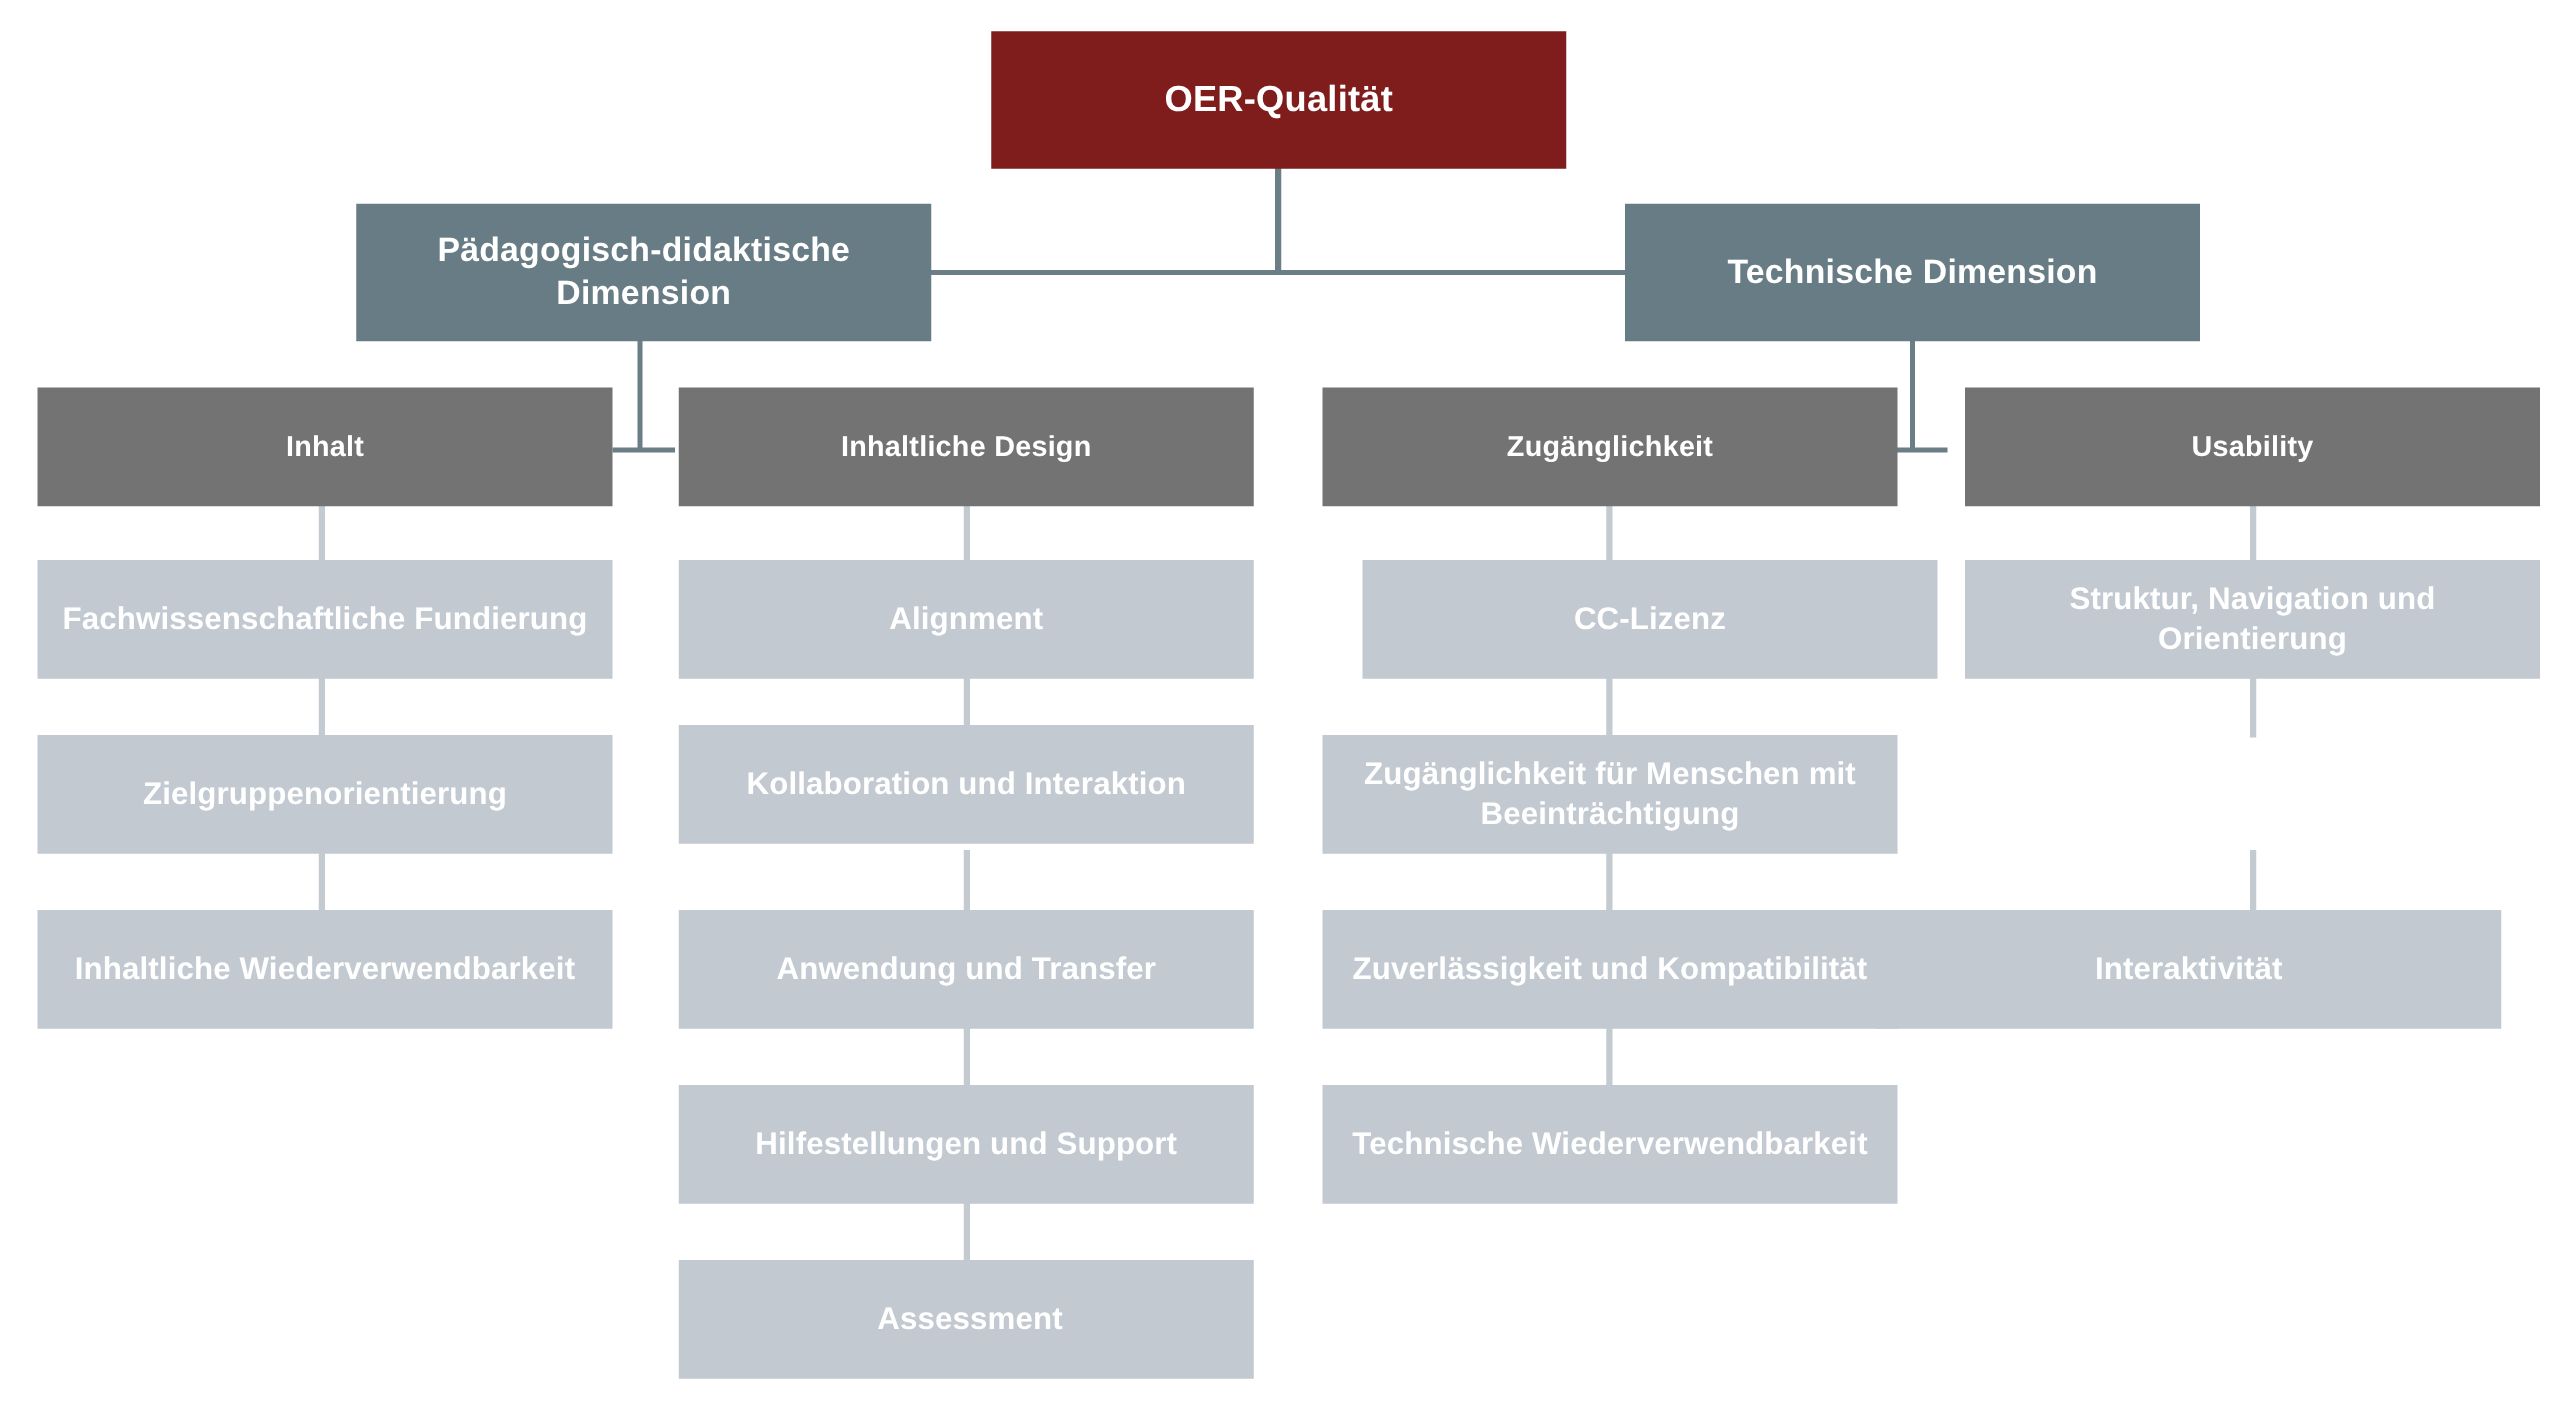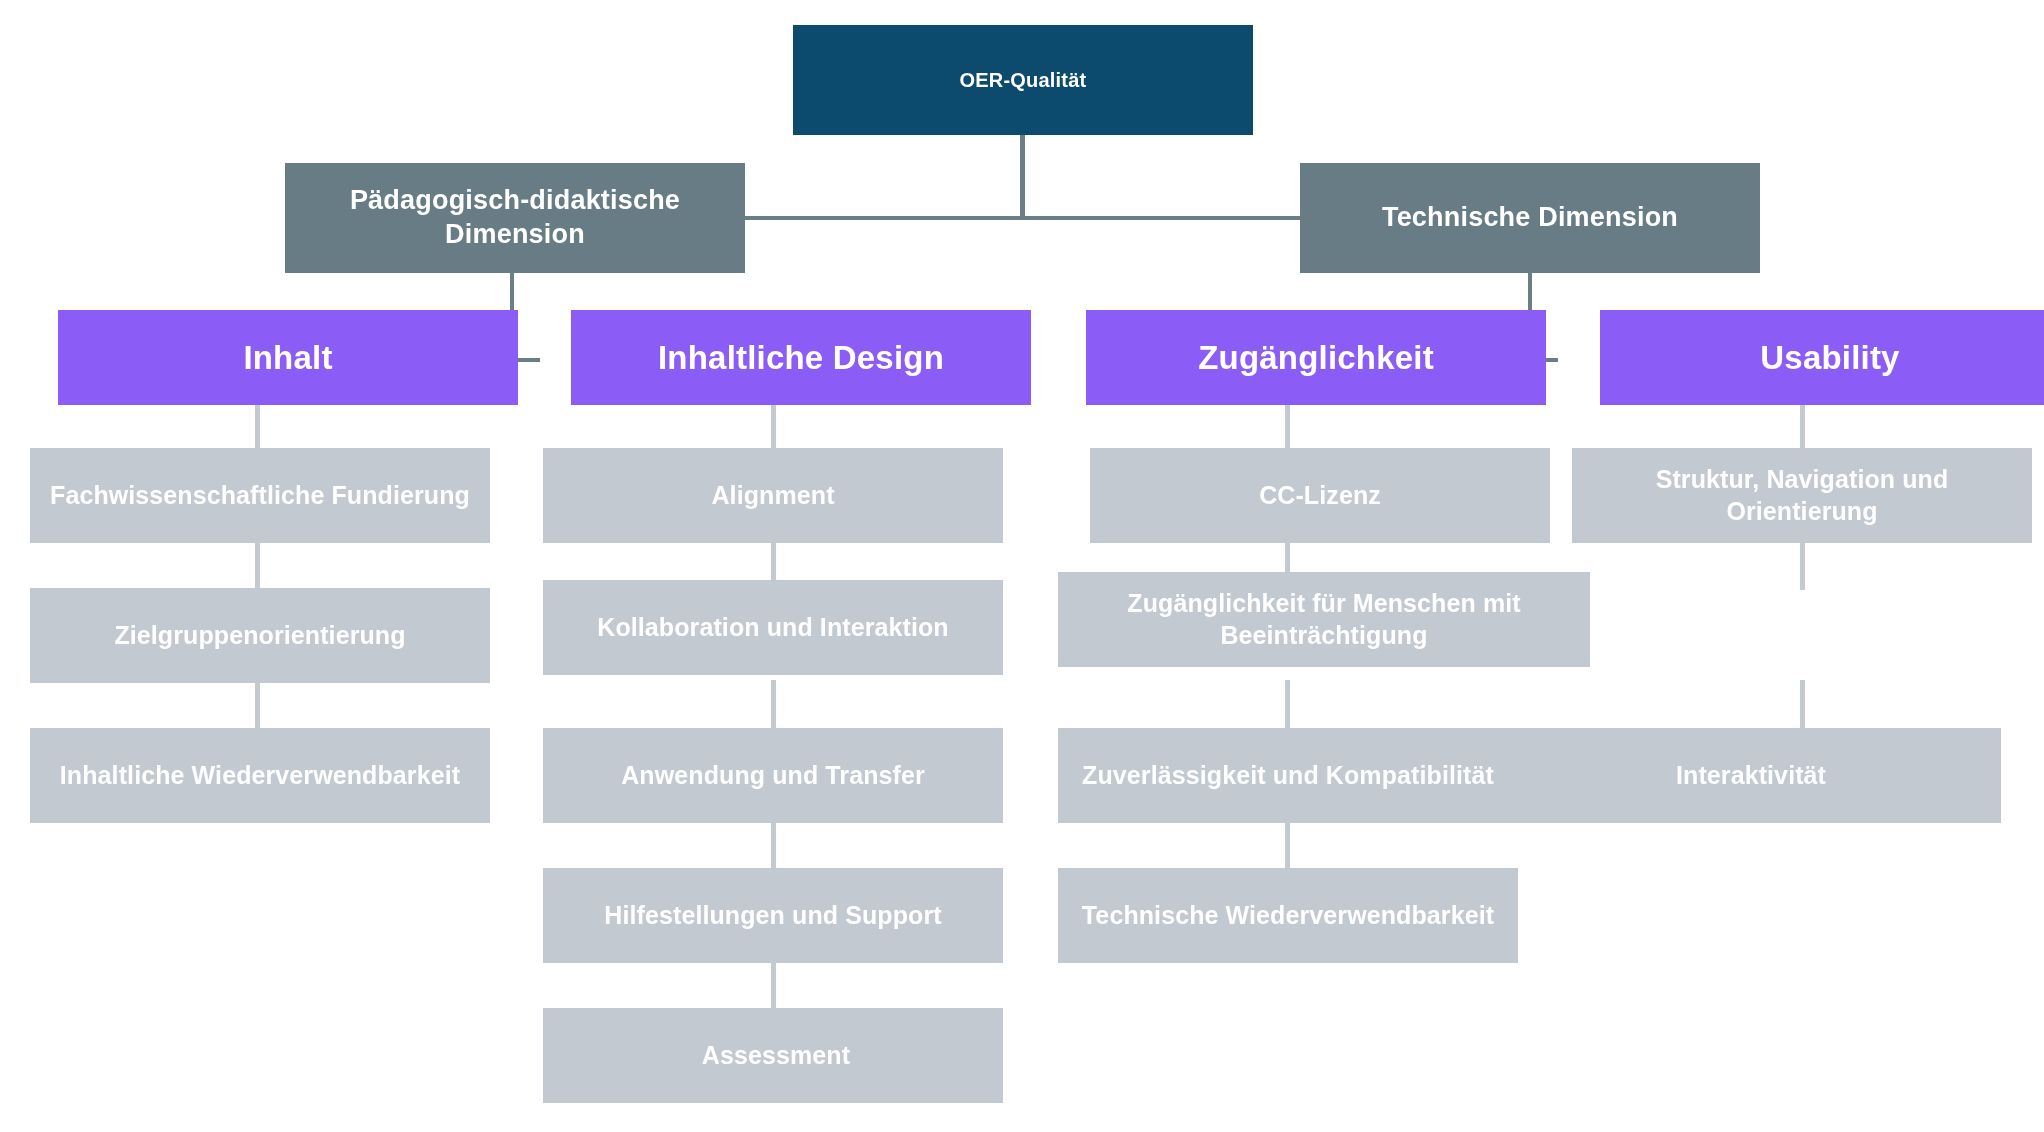--- a/index.html
+++ b/index.html
@@ -17,23 +17,23 @@
     display:flex;
     align-items:center;
     justify-content:center;
     text-align:center;
     color:#ffffff;
     font-weight:bold;
     line-height:1.25;
     padding:4px 10px;
     z-index:3;
   }
-  .lvl1{background:#0c4a6e;font-size:20px;letter-spacing:.2px;}
+  .lvl1{background:#7f1d1d;font-size:29px;letter-spacing:.2px;}
   .lvl2{background:#677c84;font-size:27px;letter-spacing:.2px;}
-  .lvl3{background:#8b5cf6;font-size:33px;letter-spacing:.2px;margin-left:28px;}
+  .lvl3{background:#737373;font-size:23px;letter-spacing:.2px;}
   .lvl4{background:#c2c9d1;font-size:25px;letter-spacing:.1px;}
 
   .line{position:absolute;background:#6b7d85;z-index:1;}
   .line-light{position:absolute;background:#c3cbd1;z-index:1;}
   .vline{width:4px;}
   .hline{height:4px;}
   .vlight{width:5px;}
 </style>
 </head>
 <body>
@@ -76,21 +76,21 @@
   <div class="box lvl4" style="left:543px;top:868px;width:460px;height:95px;">Hilfestellungen und Support</div>
   <div class="box lvl4" style="left:543px;top:1008px;width:460px;height:95px;padding-left:16px;">Assessment</div>
 
   <div class="line-light vlight" style="left:1285px;top:400px;height:50px;"></div>
   <div class="line-light vlight" style="left:1285px;top:540px;height:50px;"></div>
   <div class="line-light vlight" style="left:1285px;top:680px;height:50px;"></div>
   <div class="line-light vlight" style="left:1285px;top:820px;height:50px;"></div>
 
   <div class="box lvl3" style="left:1058px;top:310px;width:460px;height:95px;">Zugänglichkeit</div>
   <div class="box lvl4" style="left:1058px;top:448px;width:460px;height:95px;margin-left:32px;">CC-Lizenz</div>
-  <div class="box lvl4" style="left:1058px;top:572px;width:532px;height:95px;">Zugänglichkeit für Menschen mit Beeinträchtigung</div>
+  <div class="box lvl4" style="left:1058px;top:588px;width:460px;height:95px;">Zugänglichkeit für Menschen mit Beeinträchtigung</div>
   <div class="box lvl4" style="left:1058px;top:728px;width:460px;height:95px;">Zuverlässigkeit und Kompatibilität</div>
   <div class="box lvl4" style="left:1058px;top:868px;width:460px;height:95px;">Technische Wiederverwendbarkeit</div>
 
   <div class="line-light vlight" style="left:1800px;top:400px;height:50px;"></div>
   <div class="line-light vlight" style="left:1800px;top:540px;height:50px;"></div>
   <div class="line-light vlight" style="left:1800px;top:680px;height:50px;"></div>
 
   <div class="box lvl3" style="left:1572px;top:310px;width:460px;height:95px;">Usability</div>
   <div class="box lvl4" style="left:1572px;top:448px;width:460px;height:95px;">Struktur, Navigation und Orientierung</div>
   <div class="box lvl4" style="left:1501px;top:728px;width:500px;height:95px;">Interaktivität</div>

